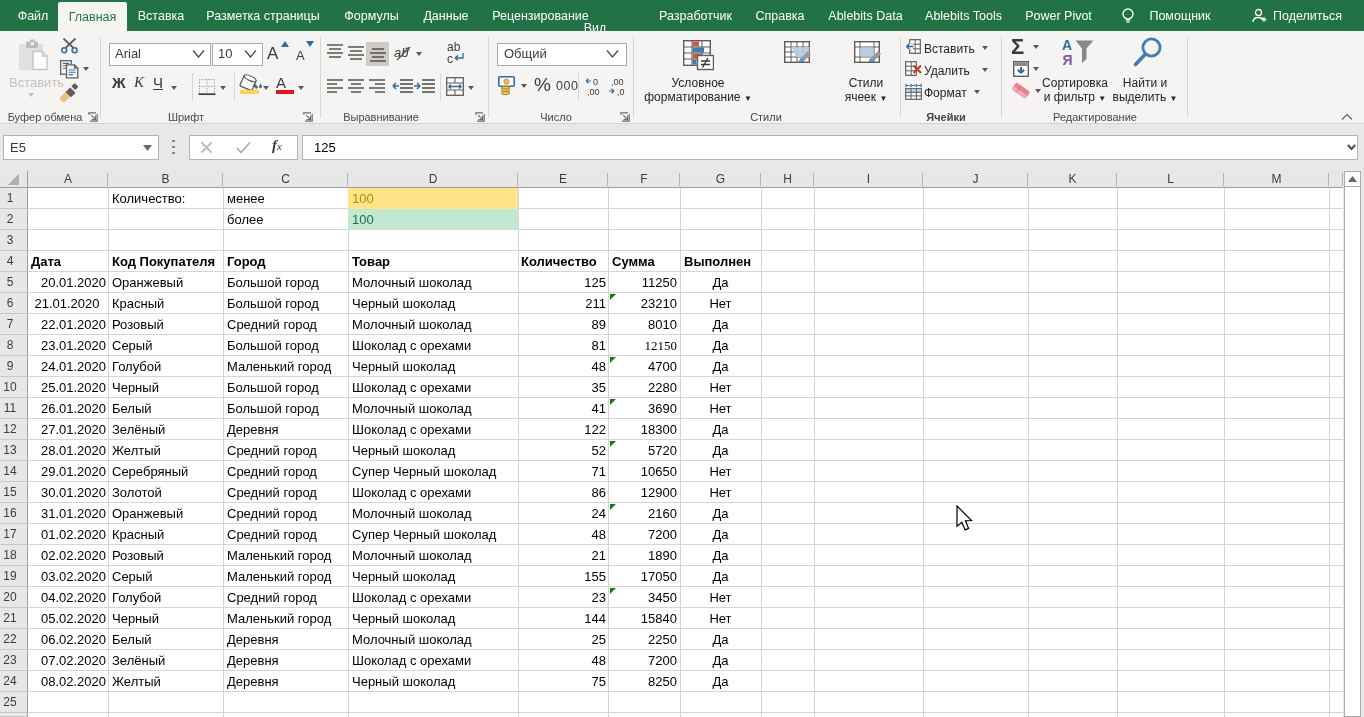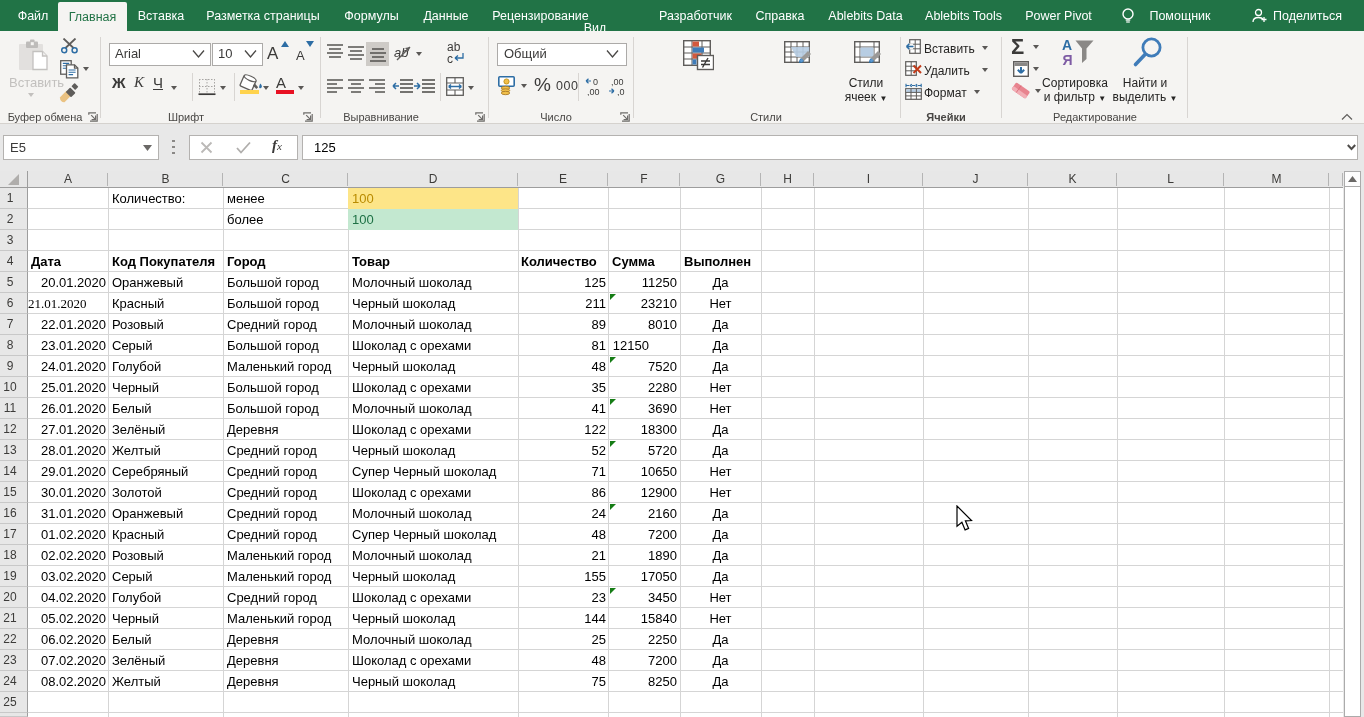--- a/index.html
+++ b/index.html
@@ -263,20 +263,21 @@
       <svg class="ricon" style="left:683px;top:9px;" width="31" height="31" viewBox="0 0 31 31">
 <rect x="0.7" y="0.7" width="26.6" height="24.6" fill="#fff" stroke="#5f5d5b" stroke-width="1.4"></rect>
 <path d="M0.7 7 h26.6 M0.7 13 h26.6 M0.7 19 h26.6 M9 0.7 v24.6 M19 0.7 v24.6" stroke="#5f5d5b" stroke-width="1"></path>
 <rect x="9.5" y="1.5" width="6.5" height="5" fill="#d3593d"></rect>
 <rect x="9.5" y="7.5" width="11.5" height="5" fill="#3f7cb9"></rect>
 <rect x="9.5" y="13.5" width="9" height="5" fill="#d3593d"></rect>
 <rect x="9.5" y="19.5" width="4" height="5" fill="#3f7cb9"></rect>
 <rect x="14.5" y="15.5" width="16" height="14" fill="#fff" stroke="#5f5d5b" stroke-width="1.4"></rect>
 <path d="M18 21 h9 M18 24.5 h9 M25 18 l-5.5 9.5" stroke="#3b3a39" stroke-width="1.4"></path>
 </svg>
+      <div class="rtextc" style="left:628px;top:45px;width:140px;">Условное<br>форматирование <span style="font-size:8px;">▼</span></div>
       <svg class="ricon" style="left:784px;top:10px;" width="30" height="29" viewBox="0 0 30 29">
 <rect x="0.7" y="0.7" width="24.6" height="20.6" fill="#fff" stroke="#5f5d5b" stroke-width="1.4"></rect>
 <path d="M0.7 6 h24.6 M0.7 11 h24.6 M0.7 16 h24.6 M7 0.7 v20.6 M13 0.7 v20.6 M19 0.7 v20.6" stroke="#5f5d5b" stroke-width="1"></path>
 <path d="M7 6 h18.3 v10 h-13z" fill="#b7cde3" opacity="0.9"></path>
 <path d="M17 17 L24 10 l3 3 -7 7 z" fill="#9b9997"></path>
 <path d="M17 17 l3 3 q-1.5 2.5 -5 2 q-0.5-3 2-5z" fill="#2d6da4"></path>
 <circle cx="17.5" cy="19.5" r="1.5" fill="#5f9bd5"></circle>
 </svg>
       <svg class="ricon" style="left:854px;top:10px;" width="30" height="29" viewBox="0 0 30 29">
 <rect x="0.7" y="0.7" width="24.6" height="20.6" fill="#fff" stroke="#5f5d5b" stroke-width="1.4"></rect>
@@ -474,47 +475,47 @@
       <div class="cell" style="left:521px;top:86px;font-weight:bold;">Количество</div>
       <div class="cell" style="left:612px;top:86px;font-weight:bold;">Сумма</div>
       <div class="cell" style="left:684px;top:86px;font-weight:bold;">Выполнен</div>
       <div class="cell" style="left:28px;top:107px;width:78px;text-align:right;">20.01.2020</div>
       <div class="cell" style="left:112px;top:107px;">Оранжевый</div>
       <div class="cell" style="left:227px;top:107px;">Большой город</div>
       <div class="cell" style="left:352px;top:107px;">Молочный шоколад</div>
       <div class="cell" style="left:518px;top:107px;width:88px;text-align:right;">125</div>
       <div class="cell" style="left:608px;top:107px;width:69px;text-align:right;">11250</div>
       <div class="cell" style="left:680px;top:107px;width:81px;text-align:center;">Да</div>
-      <div class="cell" style="left:28px;top:128px;width:78px;text-align:left;font-family:Liberation Serif, serif;">21.01.2020</div>
+      <div class="cell" style="left:28px;top:128px;width:78px;text-align:center;">21.01.2020</div>
       <div class="cell" style="left:112px;top:128px;">Красный</div>
       <div class="cell" style="left:227px;top:128px;">Большой город</div>
       <div class="cell" style="left:352px;top:128px;">Черный шоколад</div>
       <div class="cell" style="left:518px;top:128px;width:88px;text-align:right;">211</div>
       <div class="cell" style="left:608px;top:128px;width:69px;text-align:right;">23210</div>
       <div class="cell" style="left:680px;top:128px;width:81px;text-align:center;">Нет</div>
       <div class="cell" style="left:28px;top:149px;width:78px;text-align:right;">22.01.2020</div>
       <div class="cell" style="left:112px;top:149px;">Розовый</div>
       <div class="cell" style="left:227px;top:149px;">Средний город</div>
       <div class="cell" style="left:352px;top:149px;">Молочный шоколад</div>
       <div class="cell" style="left:518px;top:149px;width:88px;text-align:right;">89</div>
       <div class="cell" style="left:608px;top:149px;width:69px;text-align:right;">8010</div>
       <div class="cell" style="left:680px;top:149px;width:81px;text-align:center;">Да</div>
       <div class="cell" style="left:28px;top:170px;width:78px;text-align:right;">23.01.2020</div>
       <div class="cell" style="left:112px;top:170px;">Серый</div>
       <div class="cell" style="left:227px;top:170px;">Большой город</div>
       <div class="cell" style="left:352px;top:170px;">Шоколад с орехами</div>
       <div class="cell" style="left:518px;top:170px;width:88px;text-align:right;">81</div>
-      <div class="cell" style="left:580px;top:170px;width:69px;text-align:right;">12150</div>
+      <div class="cell" style="left:608px;top:170px;width:69px;text-align:right;font-family:Liberation Serif, serif;">12150</div>
       <div class="cell" style="left:680px;top:170px;width:81px;text-align:center;">Да</div>
       <div class="cell" style="left:28px;top:191px;width:78px;text-align:right;">24.01.2020</div>
       <div class="cell" style="left:112px;top:191px;">Голубой</div>
       <div class="cell" style="left:227px;top:191px;">Маленький город</div>
       <div class="cell" style="left:352px;top:191px;">Черный шоколад</div>
       <div class="cell" style="left:518px;top:191px;width:88px;text-align:right;">48</div>
-      <div class="cell" style="left:608px;top:191px;width:69px;text-align:right;">7520</div>
+      <div class="cell" style="left:608px;top:191px;width:69px;text-align:right;">4700</div>
       <div class="cell" style="left:680px;top:191px;width:81px;text-align:center;">Да</div>
       <div class="cell" style="left:28px;top:212px;width:78px;text-align:right;">25.01.2020</div>
       <div class="cell" style="left:112px;top:212px;">Черный</div>
       <div class="cell" style="left:227px;top:212px;">Большой город</div>
       <div class="cell" style="left:352px;top:212px;">Шоколад с орехами</div>
       <div class="cell" style="left:518px;top:212px;width:88px;text-align:right;">35</div>
       <div class="cell" style="left:608px;top:212px;width:69px;text-align:right;">2280</div>
       <div class="cell" style="left:680px;top:212px;width:81px;text-align:center;">Нет</div>
       <div class="cell" style="left:28px;top:233px;width:78px;text-align:right;">26.01.2020</div>
       <div class="cell" style="left:112px;top:233px;">Белый</div>

